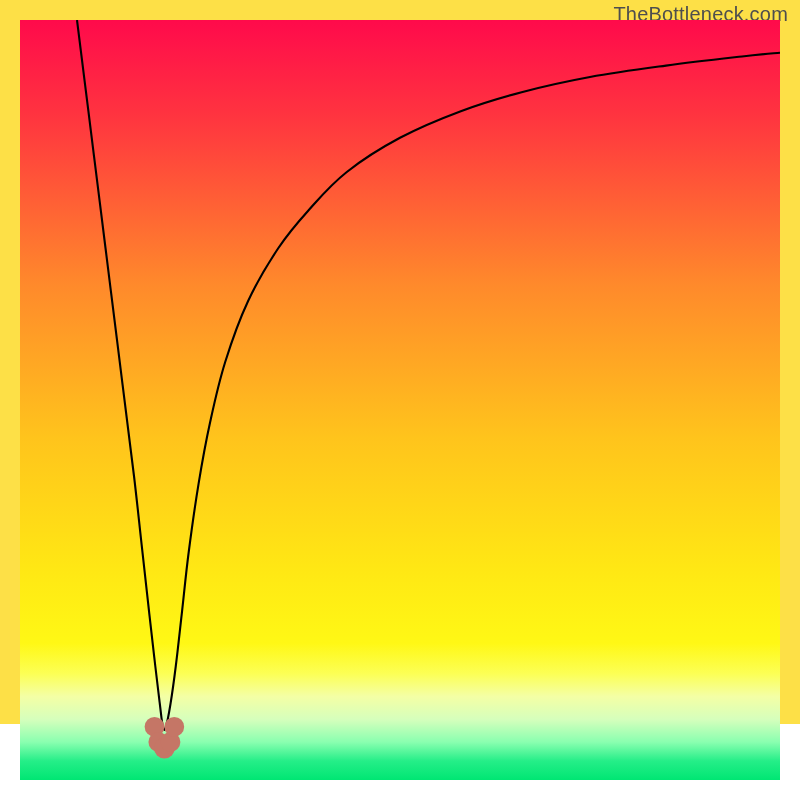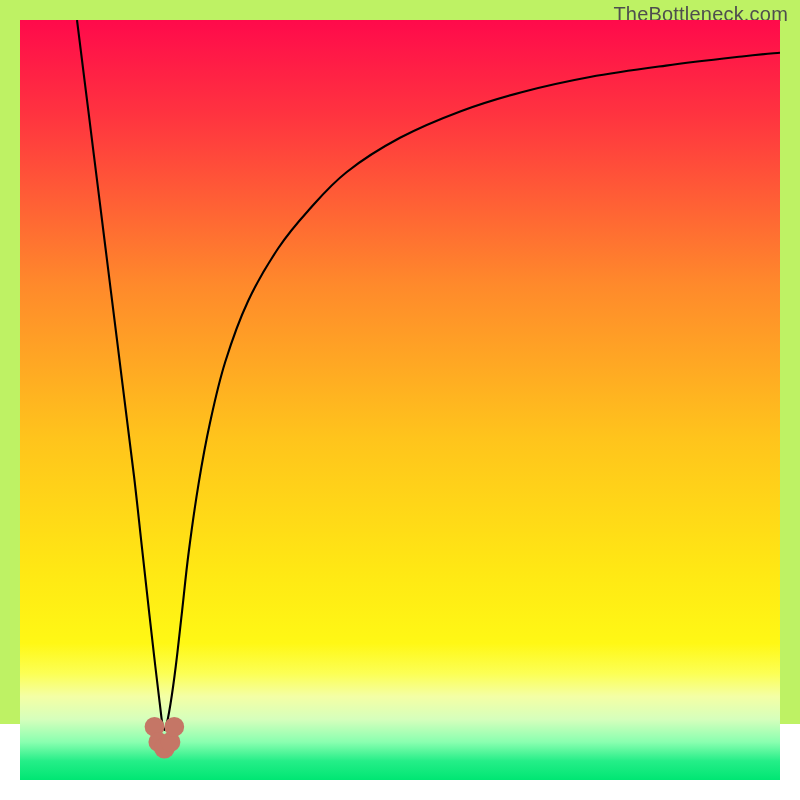--- a/index.html
+++ b/index.html
@@ -6,21 +6,21 @@
     margin: 0;
     padding: 0;
     width: 800px;
     height: 800px;
     overflow: hidden;
     font-family: Arial, Helvetica, sans-serif;
   }
   .frame {
     width: 800px;
     height: 724px;
-    background: #bef264;
+    background: #fde047;
     position: relative;
     box-sizing: border-box;
   }
   .plot-area {
     position: absolute;
     left: 20px;
     top: 20px;
     width: 760px;
     height: 760px;
     overflow: hidden;

